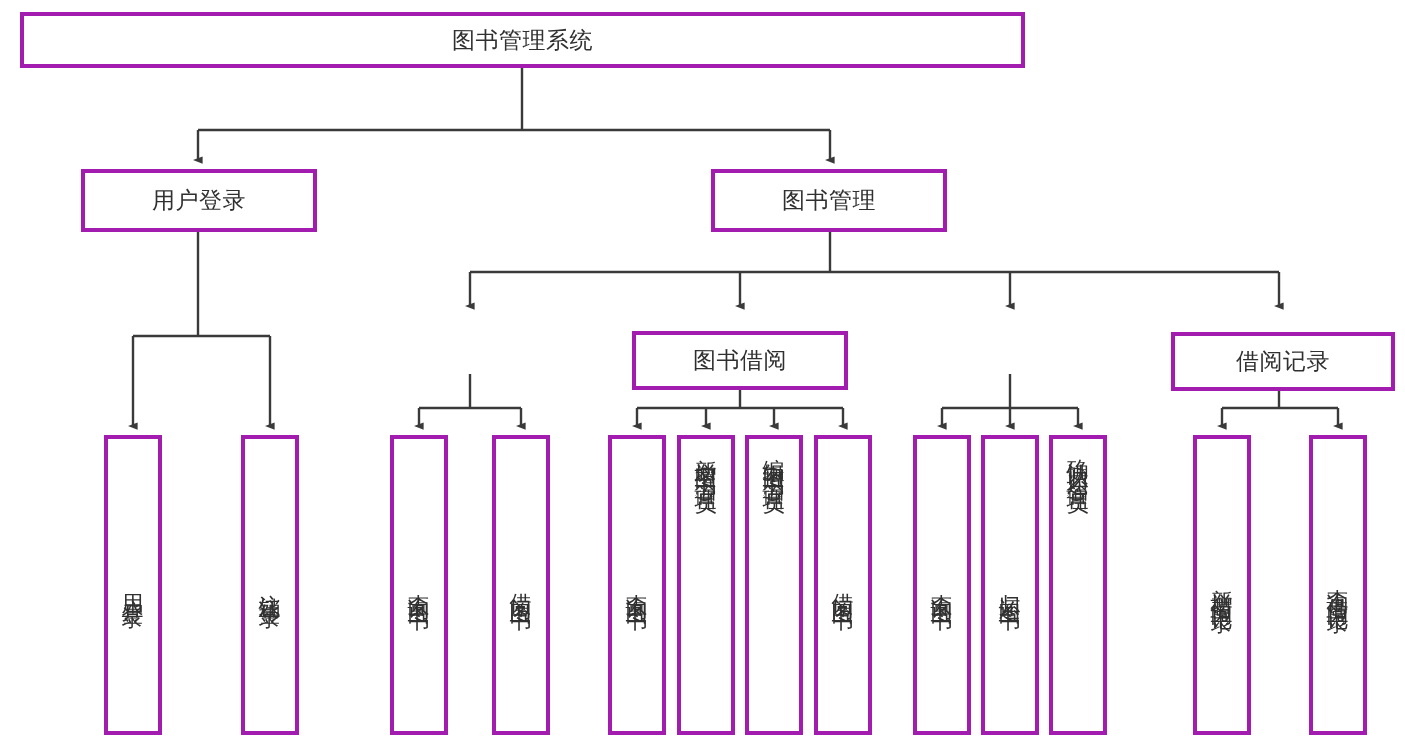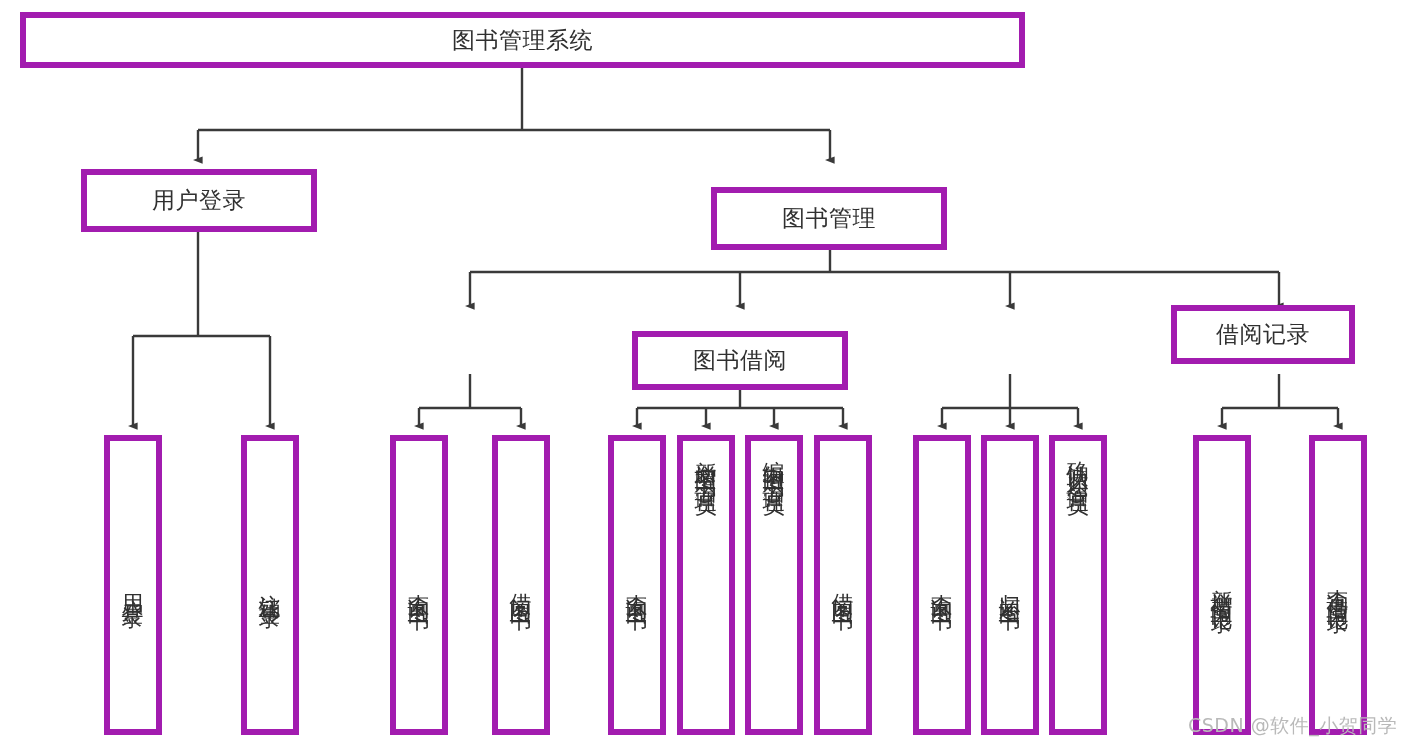--- a/index.html
+++ b/index.html
@@ -23,21 +23,21 @@
     left: 0;
     top: 0;
     width: 1405px;
     height: 747px;
     pointer-events: none;
   }
   .node {
     position: absolute;
     box-sizing: border-box;
     background: #ffffff;
-    border: 6px solid #a21caf;
+    border: 4px solid #a21caf;
     display: flex;
     align-items: center;
     justify-content: center;
     color: #2b2b2b;
     z-index: 2;
   }
   .node-label {
     font-size: 23px;
     line-height: 1.05;
     letter-spacing: 0.5px;
@@ -125,28 +125,28 @@
     </g>
   </svg>
 
   <div class="node" style="left:20px; top:12px; width:1005px; height:56px;">
     <span class="node-label">图书管理系统</span>
   </div>
 
   <div class="node" style="left:81px; top:169px; width:236px; height:63px;">
     <span class="node-label">用户登录</span>
   </div>
-  <div class="node" style="left:711px; top:187px; width:236px; height:63px;">
+  <div class="node" style="left:711px; top:169px; width:236px; height:63px;">
     <span class="node-label">图书管理</span>
   </div>
 
   <div class="node" style="left:632px; top:331px; width:216px; height:59px;">
     <span class="node-label">图书借阅</span>
   </div>
-  <div class="node" style="left:1171px; top:305px; width:184px; height:59px;justify-content:center;">
+  <div class="node" style="left:1171px; top:332px; width:224px; height:59px;justify-content:center;">
     <span class="node-label">借阅记录</span>
   </div>
 
   <div class="node leaf center-v" style="left:104px; top:435px; width:58px; height:300px;">
     <span class="node-label">用户登录</span>
   </div>
   <div class="node leaf center-v" style="left:241px; top:435px; width:58px; height:300px;">
     <span class="node-label">注销登录</span>
   </div>
 
@@ -180,15 +180,14 @@
     <span class="node-label">确认归还（管理员）</span>
   </div>
 
   <div class="node leaf center-v" style="left:1193px; top:435px; width:58px; height:300px;">
     <span class="node-label">新增借阅记录</span>
   </div>
   <div class="node leaf center-v" style="left:1309px; top:435px; width:58px; height:300px;">
     <span class="node-label">查询借阅记录</span>
   </div>
 
-  <div class="watermark">CSDN @软件_小贺同学</div>
 
 </div>
 
 </body></html>

